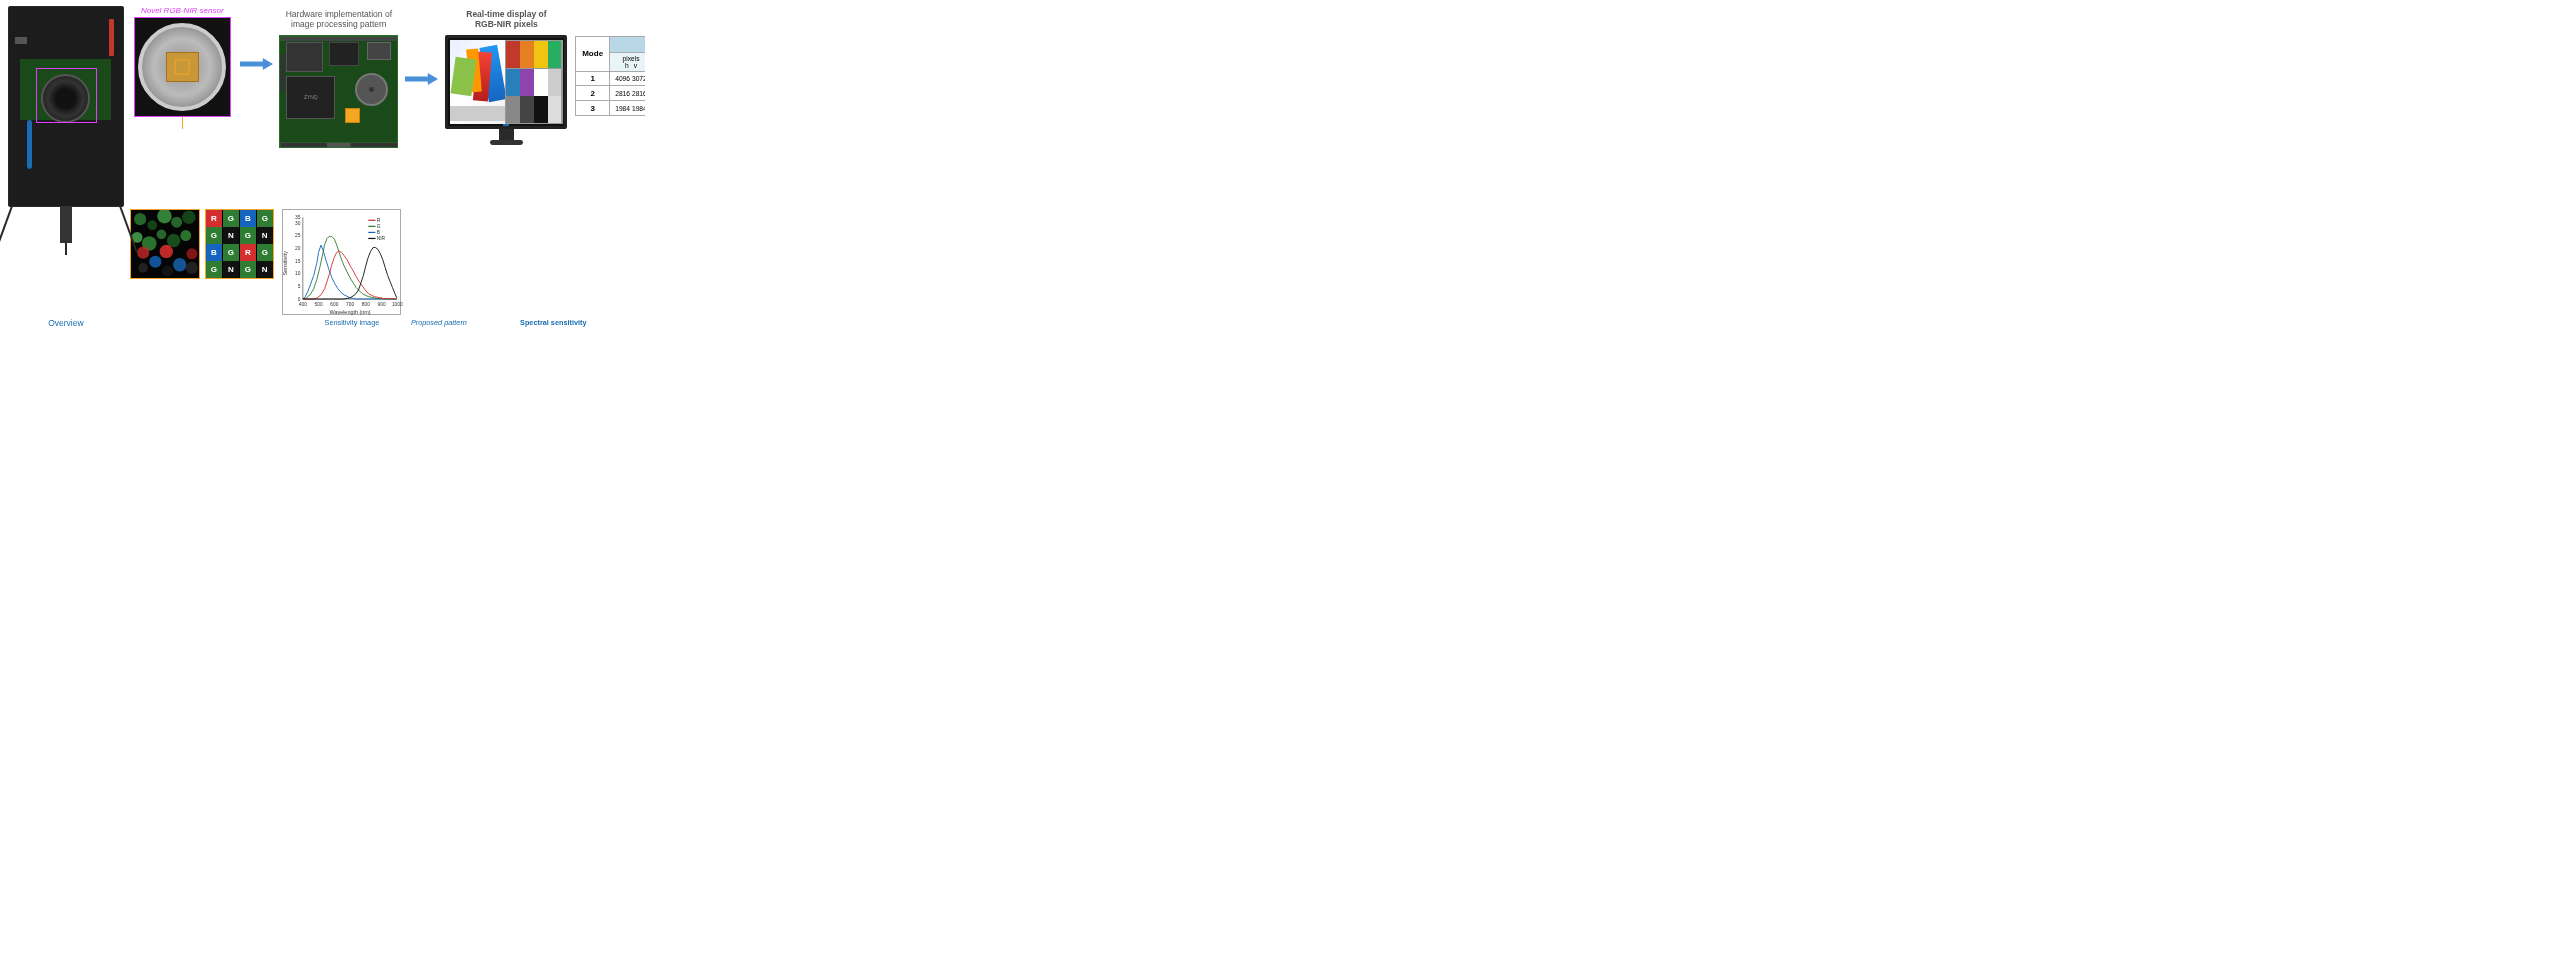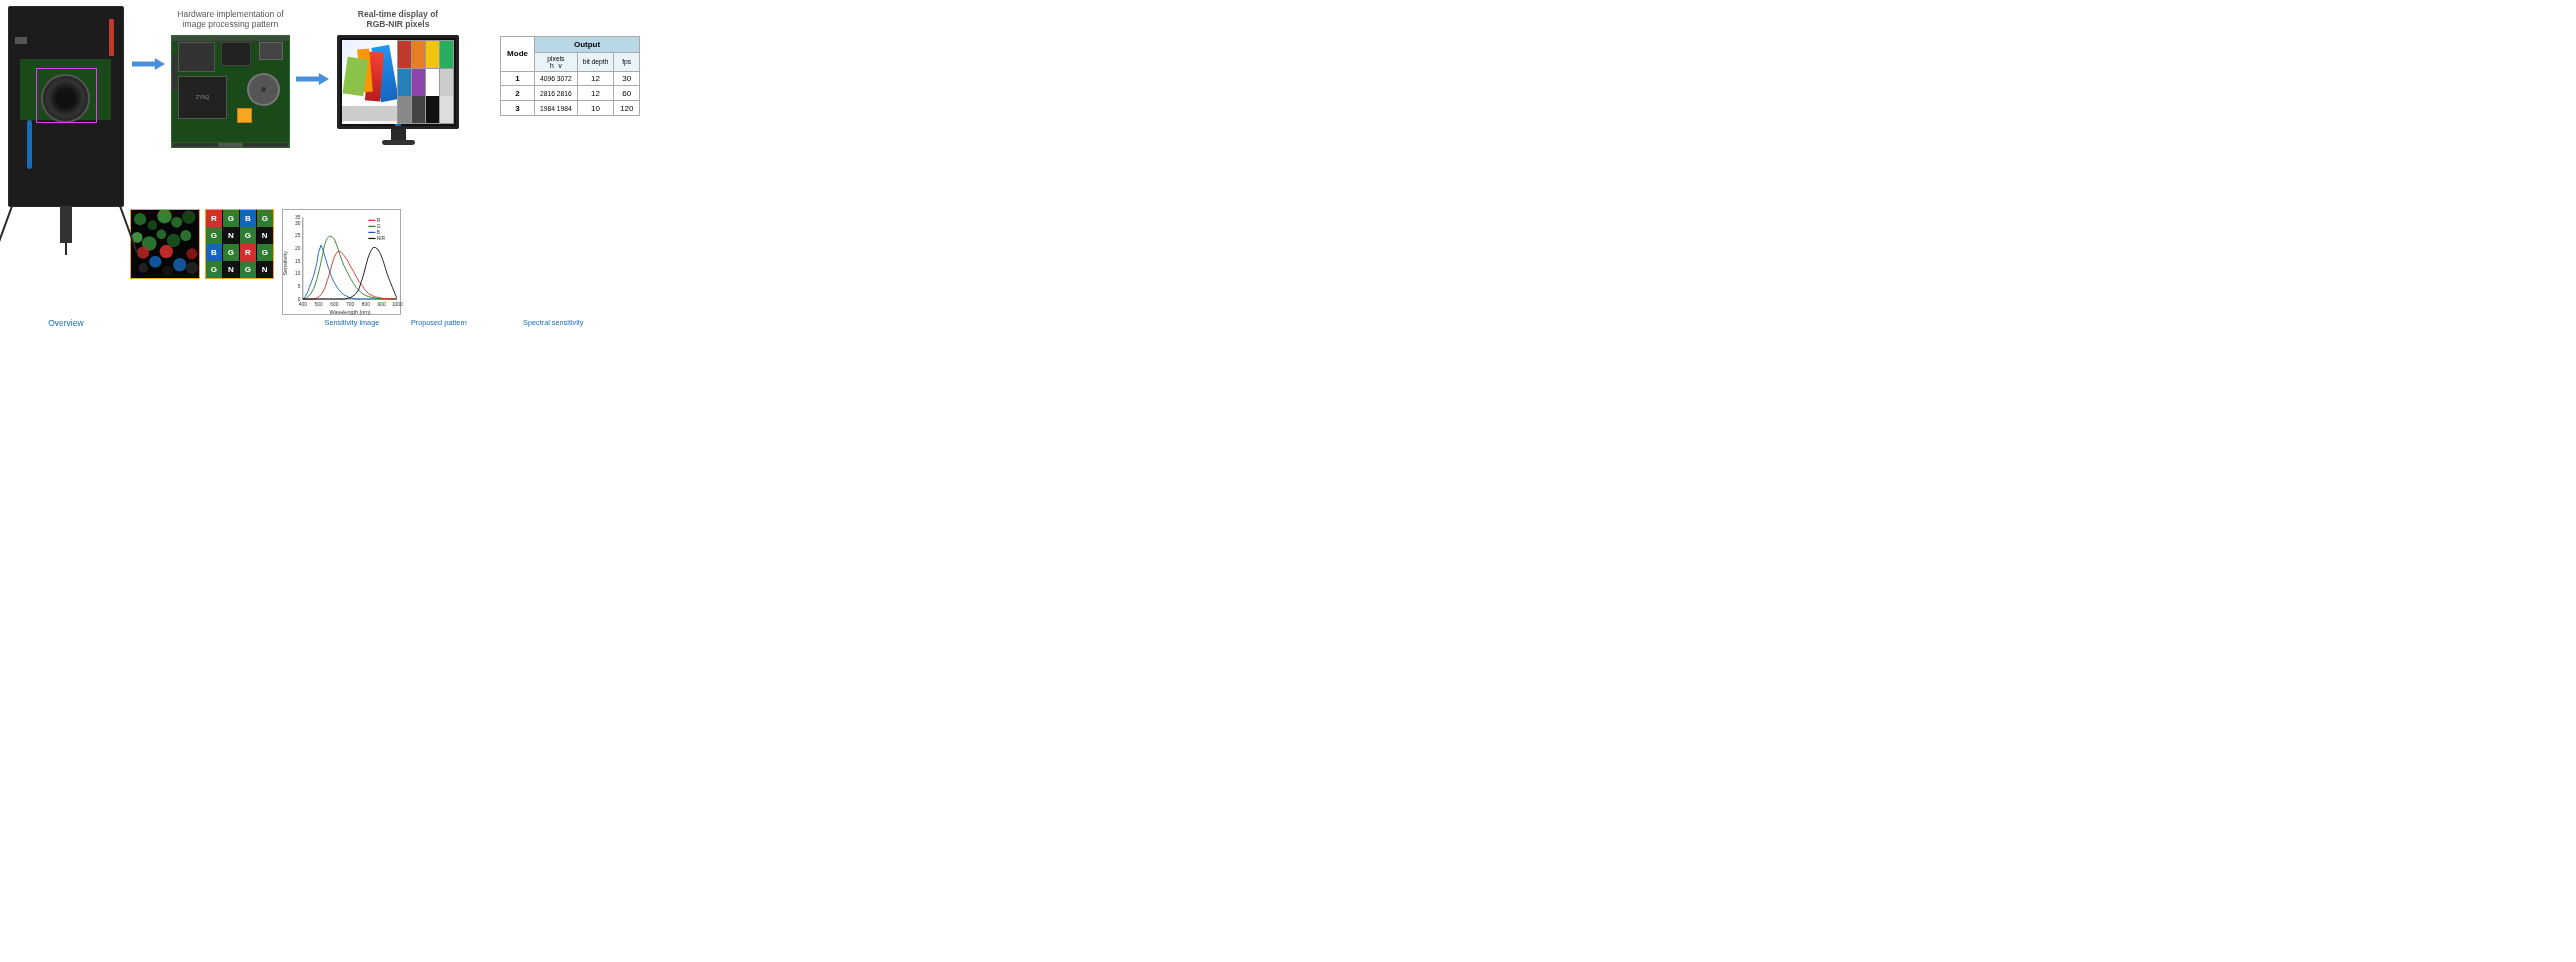--- a/index.html
+++ b/index.html
@@ -50,20 +50,36 @@
 
         <div style="position:absolute;bottom:-37px;left:50%;transform:translateX(-50%);width:12px;height:37px;background:#333;z-index:2;"></div>
         <div style="position:absolute;bottom:-49px;left:50%;transform:translateX(-55px);width:110px;height:12px;display:flex;justify-content:space-between;align-items:flex-end;z-index:2;">
           <div style="width:1.8px;height:49px;background:#2a2a2a;transform:rotate(20deg);transform-origin:top;"></div>
           <div style="width:1.8px;height:12px;background:#2a2a2a;"></div>
           <div style="width:1.8px;height:49px;background:#2a2a2a;transform:rotate(-20deg);transform-origin:top;"></div>
         </div>
       </div>
     </div>
 
+    <div style="display:flex;flex-direction:column;align-items:center;width:106px;flex-shrink:0;padding-top:0;">
+      <div style="color:#e040fb;font-size:8px;text-align:center;margin-bottom:2.4px;font-style:italic;">Novel RGB-NIR sensor</div>
+
+      <div style="border:1.8px solid #e040fb;background:#111;width:97px;height:100px;display:flex;align-items:center;justify-content:center;position:relative;">
+
+        <div style="width:88px;height:88px;border-radius:50%;background:radial-gradient(circle,#999 0%,#aaa 30%,#bbb 50%,#999 70%,#777 100%);border:4.3px solid #ccc;display:flex;align-items:center;justify-content:center;position:relative;">
+
+          <div style="width:33px;height:30px;background:#c8973a;border:1.2px solid #aa7020;position:relative;">
+
+            <div style="border:1.2px solid #f5a623;position:absolute;width:15px;height:15px;top:50%;left:50%;transform:translate(-50%,-50%);"></div>
+          </div>
+        </div>
+      </div>
+
+      <div style="width:1.2px;height:12px;background:#f5a623;margin:0 auto;"></div>
+    </div>
 
     <div style="display:flex;align-items:center;justify-content:center;padding:0 2.4px;margin-top:49px;flex-shrink:0;">
       <svg width="33" height="18" viewBox="0 0 55 30">
         <polygon points="0,11 38,11 38,5 55,15 38,25 38,19 0,19" fill="#4a90d9"></polygon>
       </svg>
     </div>
 
     <div style="display:flex;flex-direction:column;align-items:center;width:122px;flex-shrink:0;">
       <div style="color:#555;font-size:8.5px;text-align:center;margin-bottom:3.7px;height:25.6px;display:flex;flex-direction:column;justify-content:center;">
         <span>Hardware implementation of</span>
@@ -308,23 +324,23 @@
     <div style="width:122px;flex-shrink:0;text-align:center;color:#1a6db5;font-size:8.5px;">Overview</div>
 
     <div style="width:106px;flex-shrink:0;"></div>
 
     <div style="width:38px;flex-shrink:0;"></div>
 
     <div style="width:72px;flex-shrink:0;text-align:center;color:#1a6db5;font-size:7.3px;">
       <span>Sensitivity image</span>
     </div>
 
-    <div style="width:72px;flex-shrink:0;text-align:center;color:#1a6db5;font-size:7.3px;">Proposed pattern</div>
-
-    <div style="width:122px;flex-shrink:0;text-align:center;color:#1a6db5;font-size:7.3px;margin-left:2.4px;">Spectral sensitivity</div>
+    <div style="width:72px;flex-shrink:0;text-align:center;color:#1a6db5;font-size:7.3px;font-style:italic;">Proposed pattern</div>
+
+    <div style="width:122px;flex-shrink:0;text-align:center;color:#1a6db5;font-size:7.3px;margin-left:2.4px;font-weight:bold;">Spectral sensitivity</div>
 
     <div style="flex:1;"></div>
 
     <div style="width:140px;flex-shrink:0;text-align:center;color:#1a6db5;font-size:8.5px;">Operation modes</div>
 
   </div>
 
 </div>
 
 

